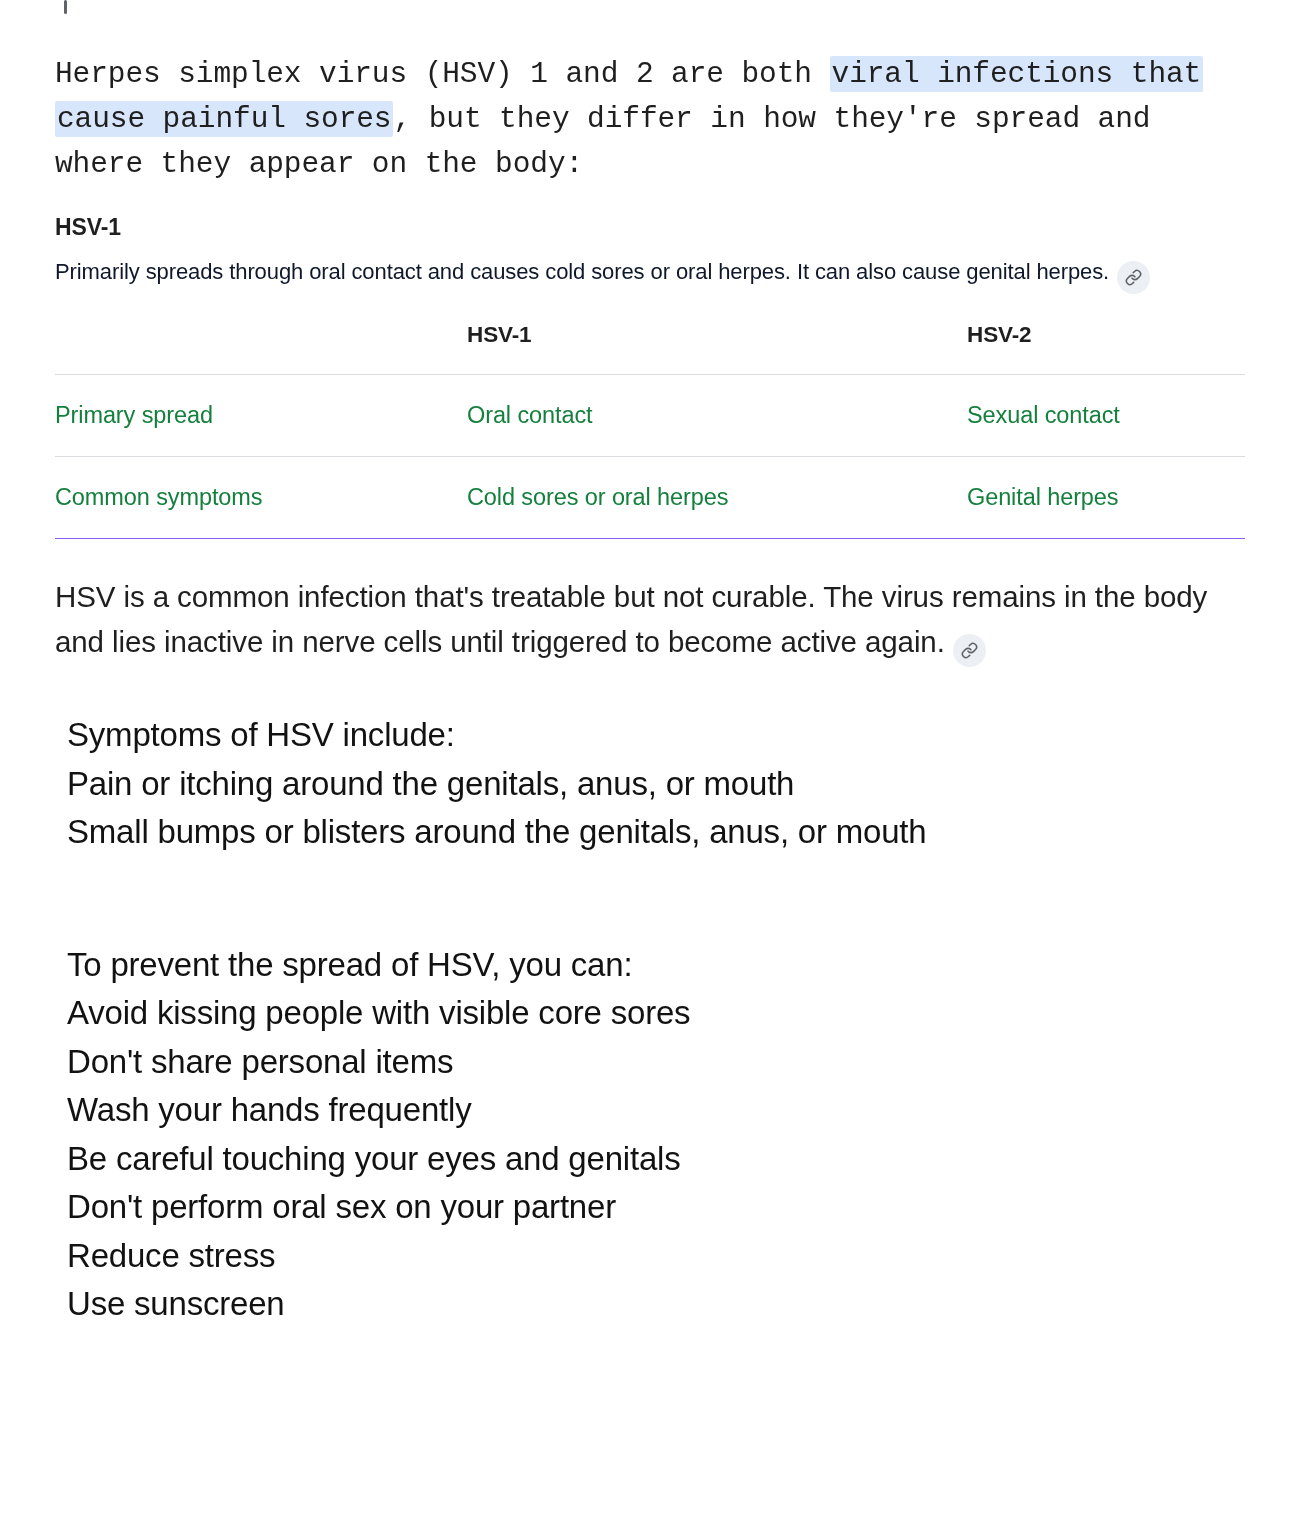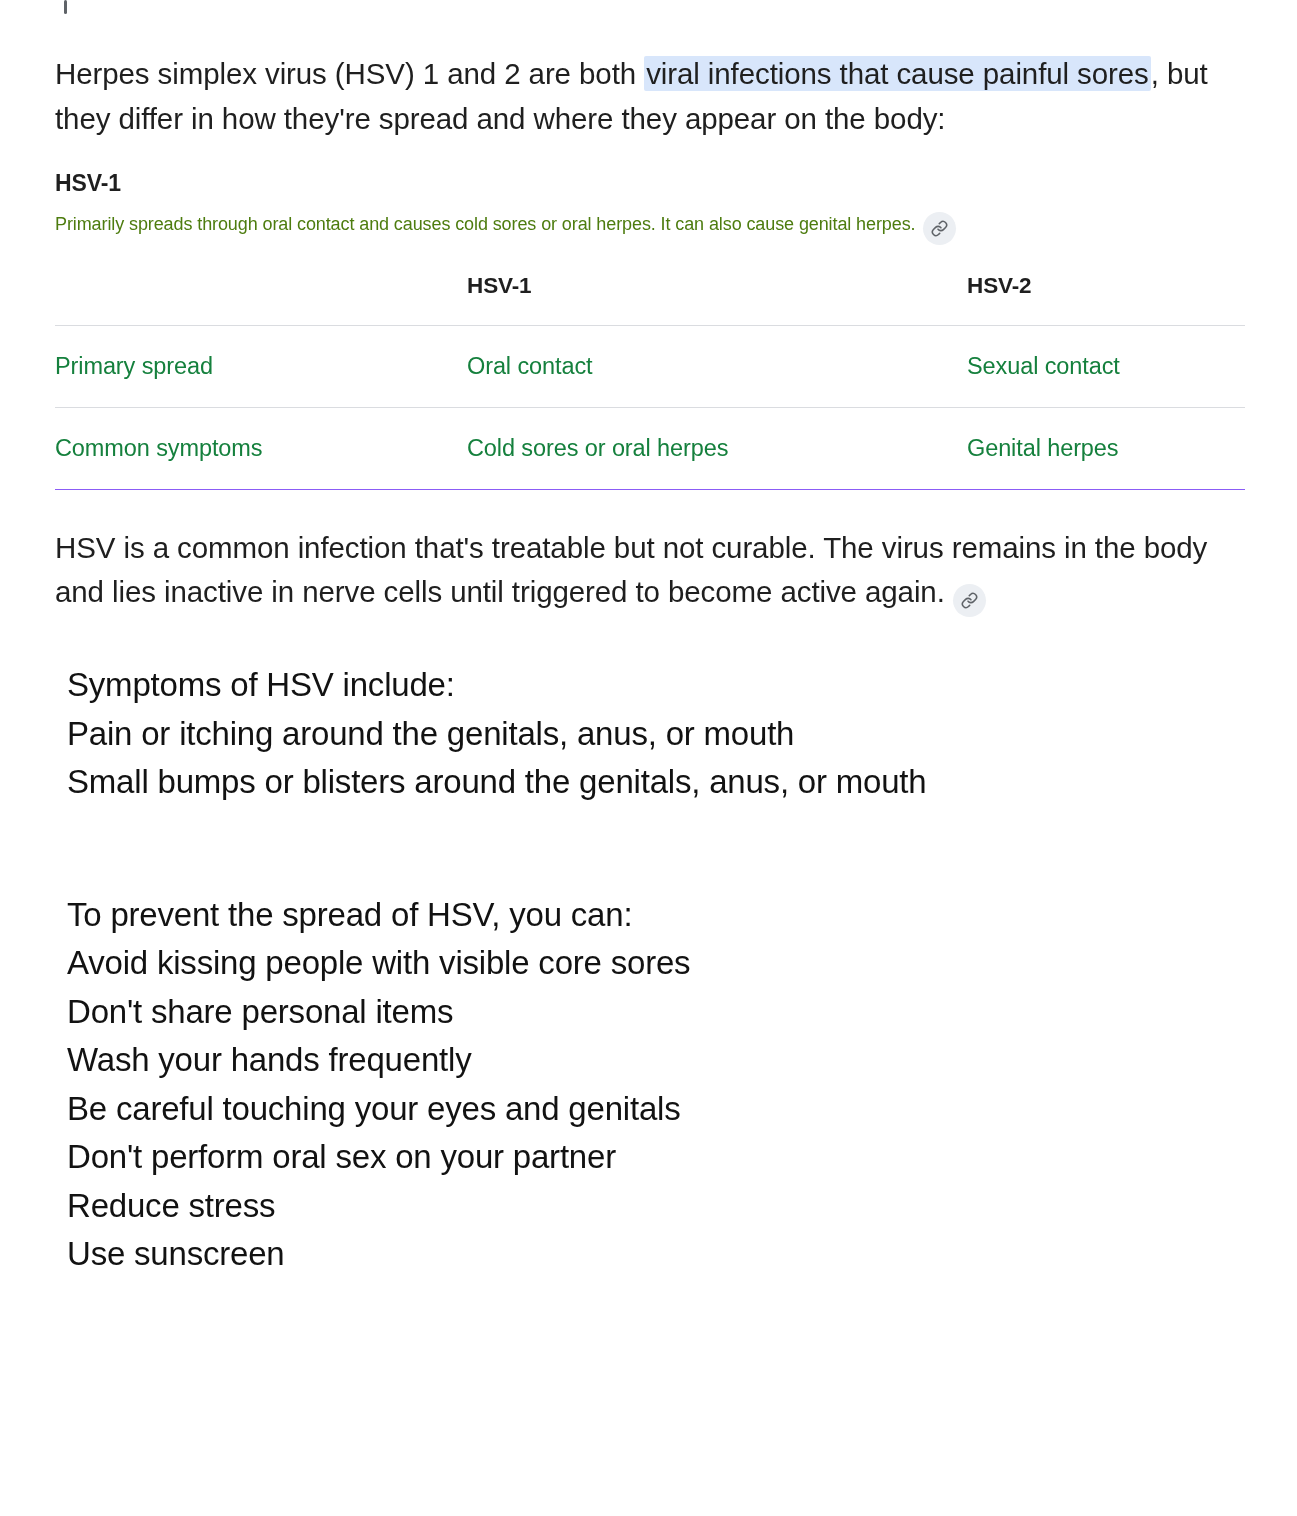--- a/index.html
+++ b/index.html
@@ -35,41 +35,42 @@
   }
 
   .intro {
     font-size: 29.5px;
     line-height: 1.52;
     color: #1f1f1f;
     letter-spacing: -0.1px;
     margin: 22px 0 16px 0;
     max-width: 1190px;
     font-weight: 400;
+    font-family: Liberation Mono, monospace;
   }
   .hl {
     background: #d8e6fb;
     border-radius: 2px;
     padding: 1px 2px;
     box-decoration-break: clone;
     -webkit-box-decoration-break: clone;
   }
 
   .sub-head {
     font-size: 23px;
     font-weight: 700;
     color: #1f1f1f;
     margin: 28px 0 0 0;
     letter-spacing: -0.1px;
   }
 
   .sub-body {
-    font-size: 18px;
+    font-size: 22px;
     line-height: 1.52;
-    color: #4d7c0f;
+    color: #0f172a;
     margin: 14px 0 0 0;
     max-width: 1190px;
     letter-spacing: -0.1px;
   }
 
   .cite {
     display: inline-flex;
     align-items: center;
     justify-content: center;
     width: 33px;

